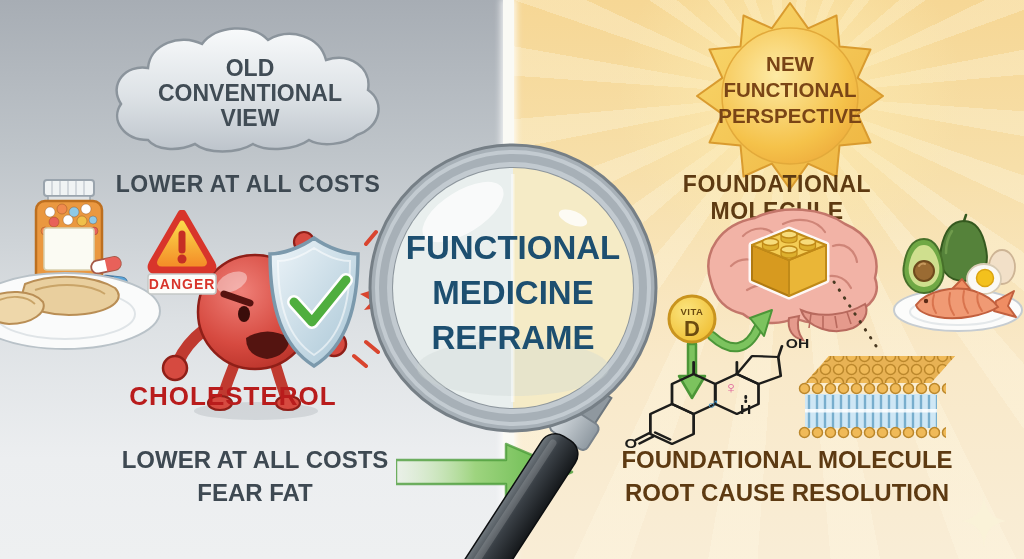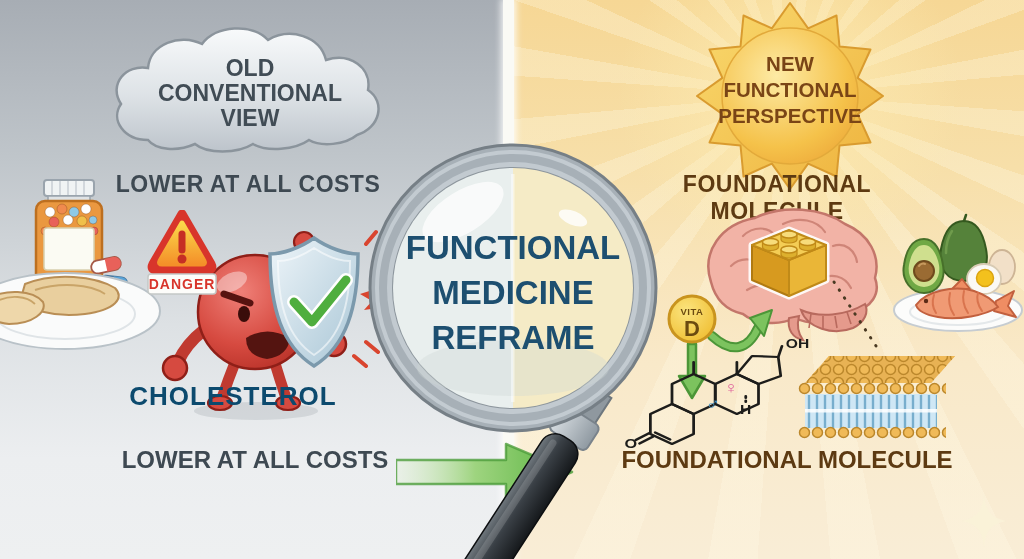--- a/index.html
+++ b/index.html
@@ -11,21 +11,21 @@
   .panel-right{left:512px;top:0;width:512px;height:559px;
     background:
       radial-gradient(circle at 278px 95px, rgba(253,236,178,.9) 0%, rgba(253,236,178,0) 32%),
       repeating-conic-gradient(from 4deg at 278px 95px, rgba(255,250,230,.30) 0deg 6deg, rgba(255,250,230,0) 6deg 15deg),
       linear-gradient(180deg,#f6d795 0%,#f7dfa9 30%,#f9e9c9 65%,#f9edd6 100%);}
   .divider{left:503px;top:0;width:11px;height:559px;background:#fafaf5;
     box-shadow:0 0 7px 2px rgba(255,255,255,.85);}
   .headline{font-weight:700;text-align:center;letter-spacing:.5px}
   .sub-left{left:88px;top:171px;width:320px;font-size:23px;color:#3e4952}
   .sub-right{left:617px;top:171px;width:320px;font-size:23px;color:#5d3a12}
-  .chol{left:118px;top:381px;width:230px;font-size:26px;letter-spacing:1px;color:#0c4a6e}
+  .chol{left:118px;top:381px;width:230px;font-size:26px;letter-spacing:1px;color:#b91c1c}
   .plist{display:flex;flex-direction:column;gap:0;text-align:center;font-weight:700;font-size:24px;line-height:33px}
   .plist-left{left:20px;top:443px;width:470px;color:#3e4952}
   .plist-right{left:590px;top:443px;width:394px;color:#5d3a12}
   svg{display:block}
   svg text{font-family:"Liberation Sans",sans-serif}
 </style>
 </head>
 <body>
 
 <div class="canvas">
@@ -142,20 +142,21 @@
     <g>
       <path d="M222,84 L247,76 L233,90 L254,96 L226,100 L234,91 Z" fill="#d9452f"></path>
       <path d="M228,34 L238,22 M240,44 L252,34 M216,146 L228,156 M228,132 L240,142" stroke="#d9452f" stroke-width="4" stroke-linecap="round"></path>
     </g>
   </svg>
 
   <div class="abs headline chol">CHOLESTEROL</div>
 
   <div class="abs plist plist-left">
     <div>LOWER AT ALL COSTS</div>
+    <div>FEAR FAT</div>
   </div>
 
   <svg class="abs" style="left:396px;top:440px" width="180" height="64" viewBox="0 0 180 64">
     <defs>
       <linearGradient id="ag" x1="0" y1="0" x2="1" y2="0">
         <stop offset="0%" stop-color="#e6f2de" stop-opacity=".45"></stop>
         <stop offset="45%" stop-color="#9ed47f"></stop>
         <stop offset="100%" stop-color="#58b33f"></stop>
       </linearGradient>
     </defs>
@@ -352,19 +353,20 @@
       <polygon points="110,96 128,86 122,101 130,112 108,106" fill="#ef8d63" stroke="#c2603e" stroke-width="2" stroke-linejoin="round"></polygon>
       <polygon points="66,84 76,74 84,84" fill="#ef8d63" stroke="#c2603e" stroke-width="1.8" stroke-linejoin="round"></polygon>
       <path d="M30,100 C40,86 68,80 88,86 C100,90 108,96 112,102 C100,110 72,116 52,112 C40,110 32,106 30,100 Z" fill="#f09a74" stroke="#c2603e" stroke-width="2"></path>
       <path d="M64,88 C62,96 64,104 68,110 M78,86 C76,94 78,102 82,108 M92,88 C90,94 92,100 96,106 M48,90 C46,96 46,102 50,108" fill="none" stroke="#d9744e" stroke-width="2" stroke-linecap="round"></path>
       <circle cx="40" cy="96" r="2.2" fill="#5c2a16"></circle>
     </g>
   </svg>
 
   <div class="abs plist plist-right">
     <div>FOUNDATIONAL MOLECULE</div>
+    <div>ROOT CAUSE RESOLUTION</div>
   </div>
 
   <svg class="abs" style="left:960px;top:492px" width="48" height="60" viewBox="0 0 48 60">
     <path d="M24,2 C26,19 30,25 46,29 C30,33 26,39 24,56 C22,39 18,33 2,29 C18,25 22,19 24,2 Z" fill="#faf1d8" opacity=".95"></path>
   </svg>
 
 </div>
 
 </body></html>

